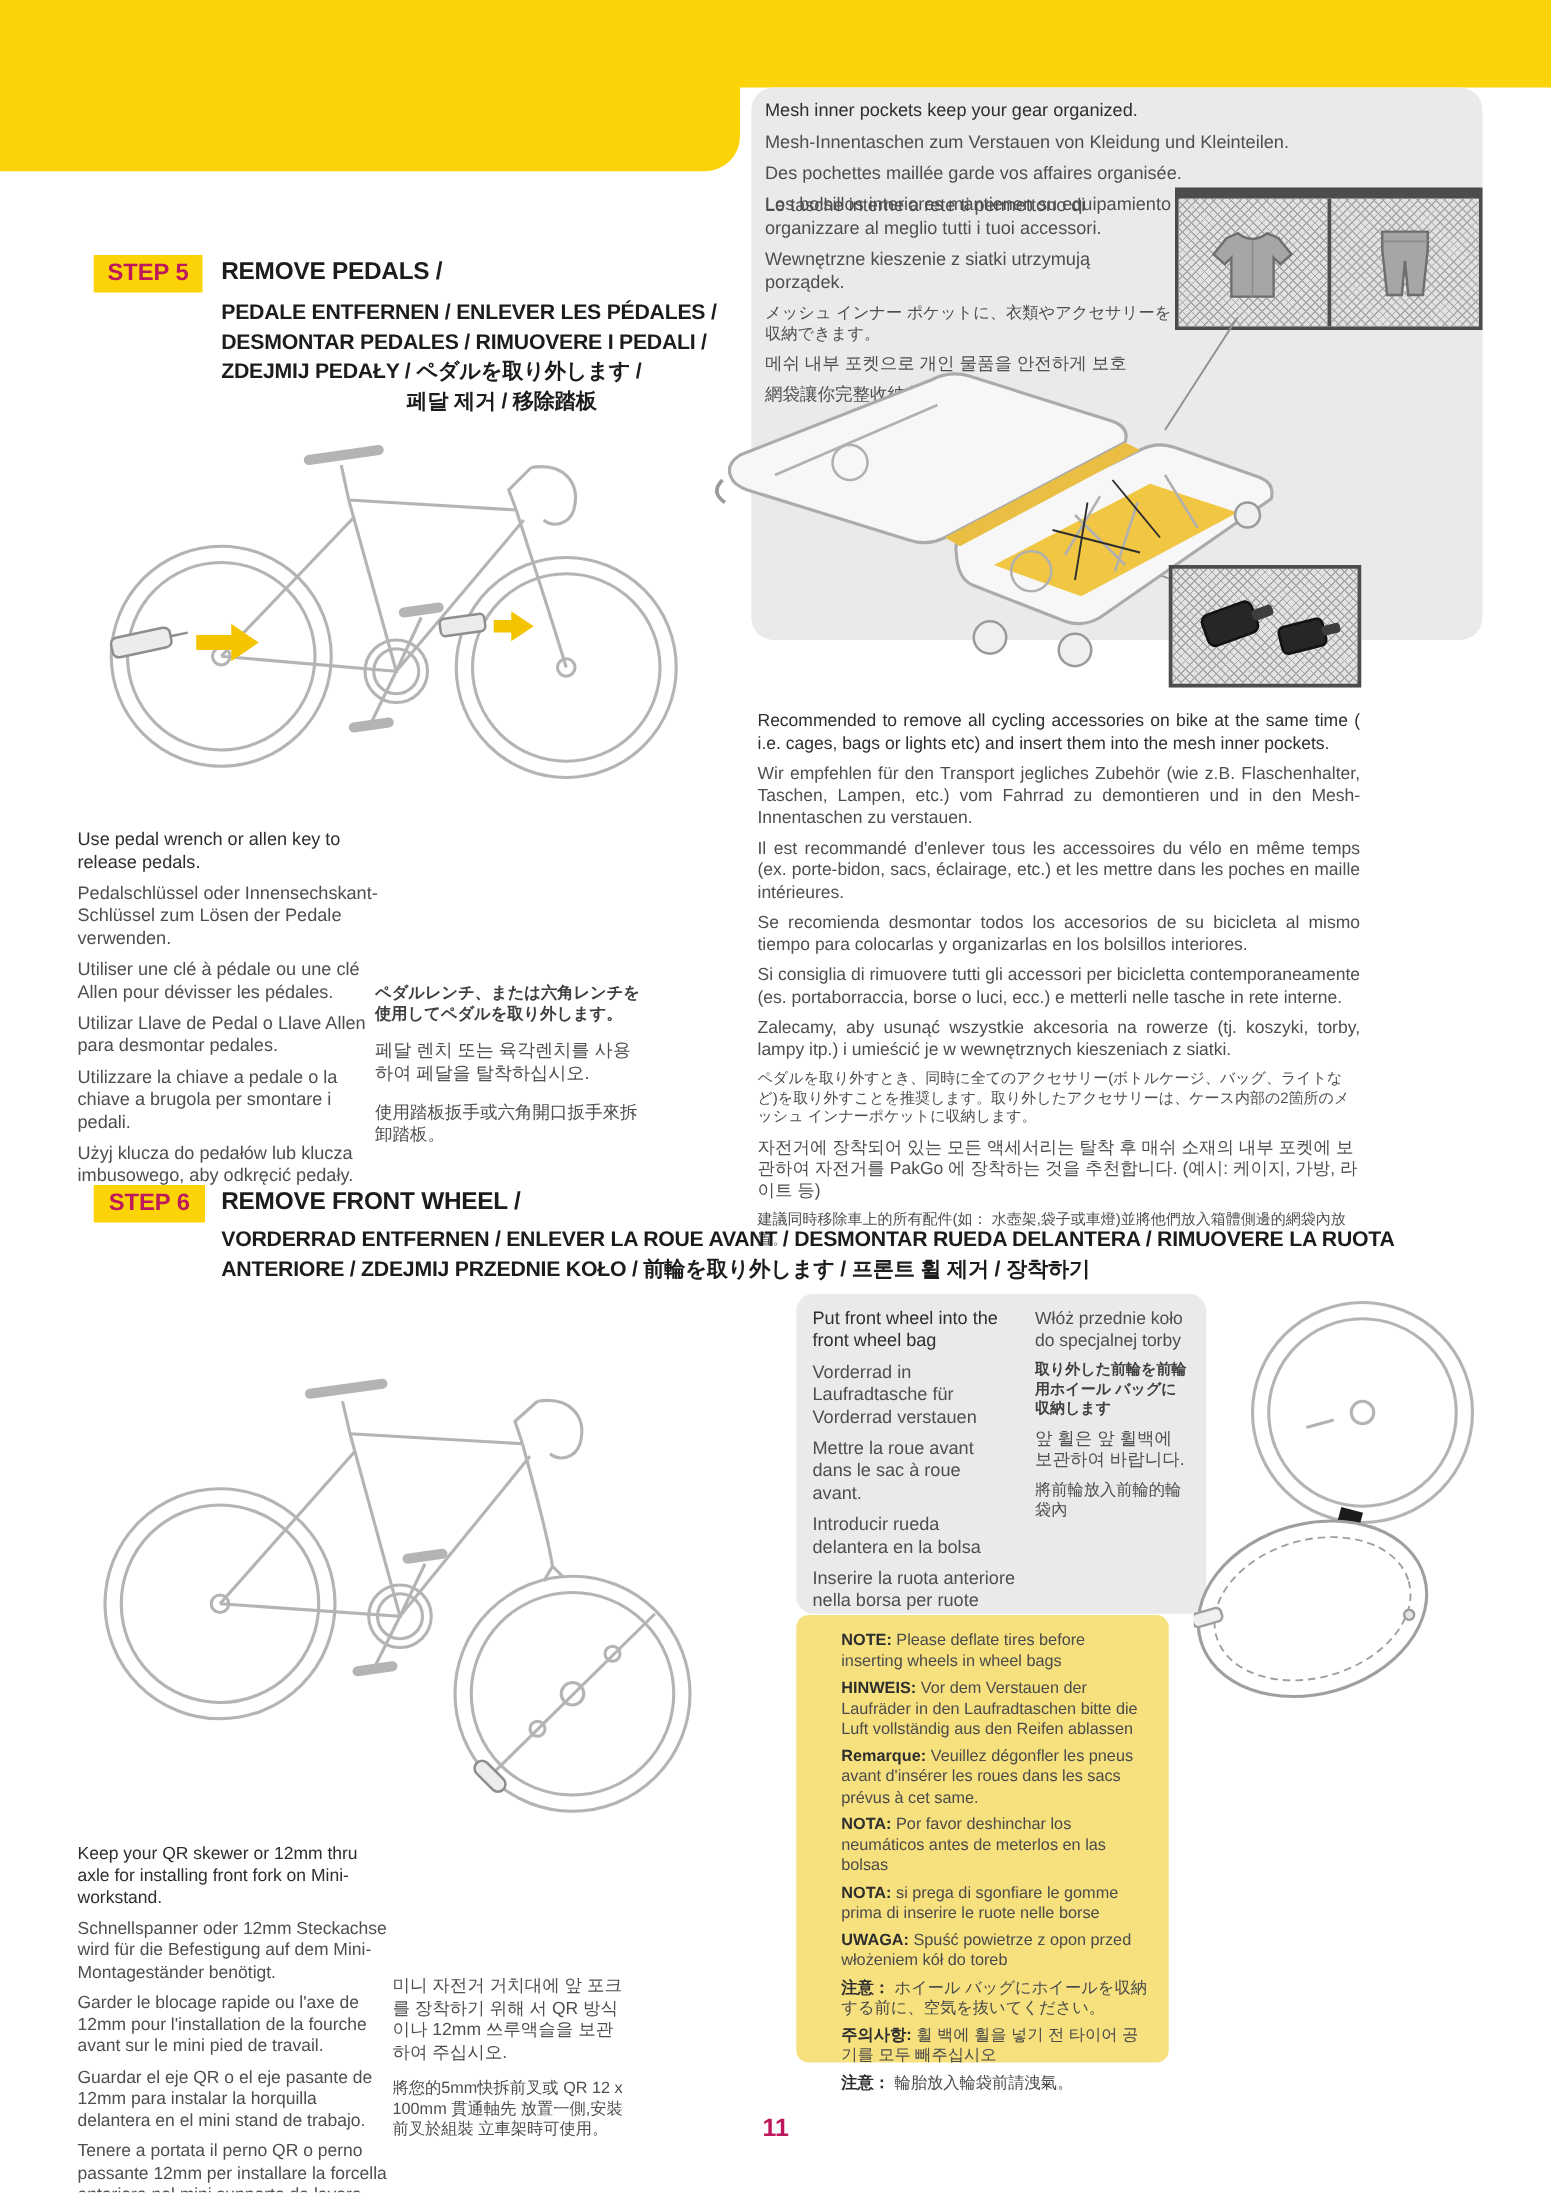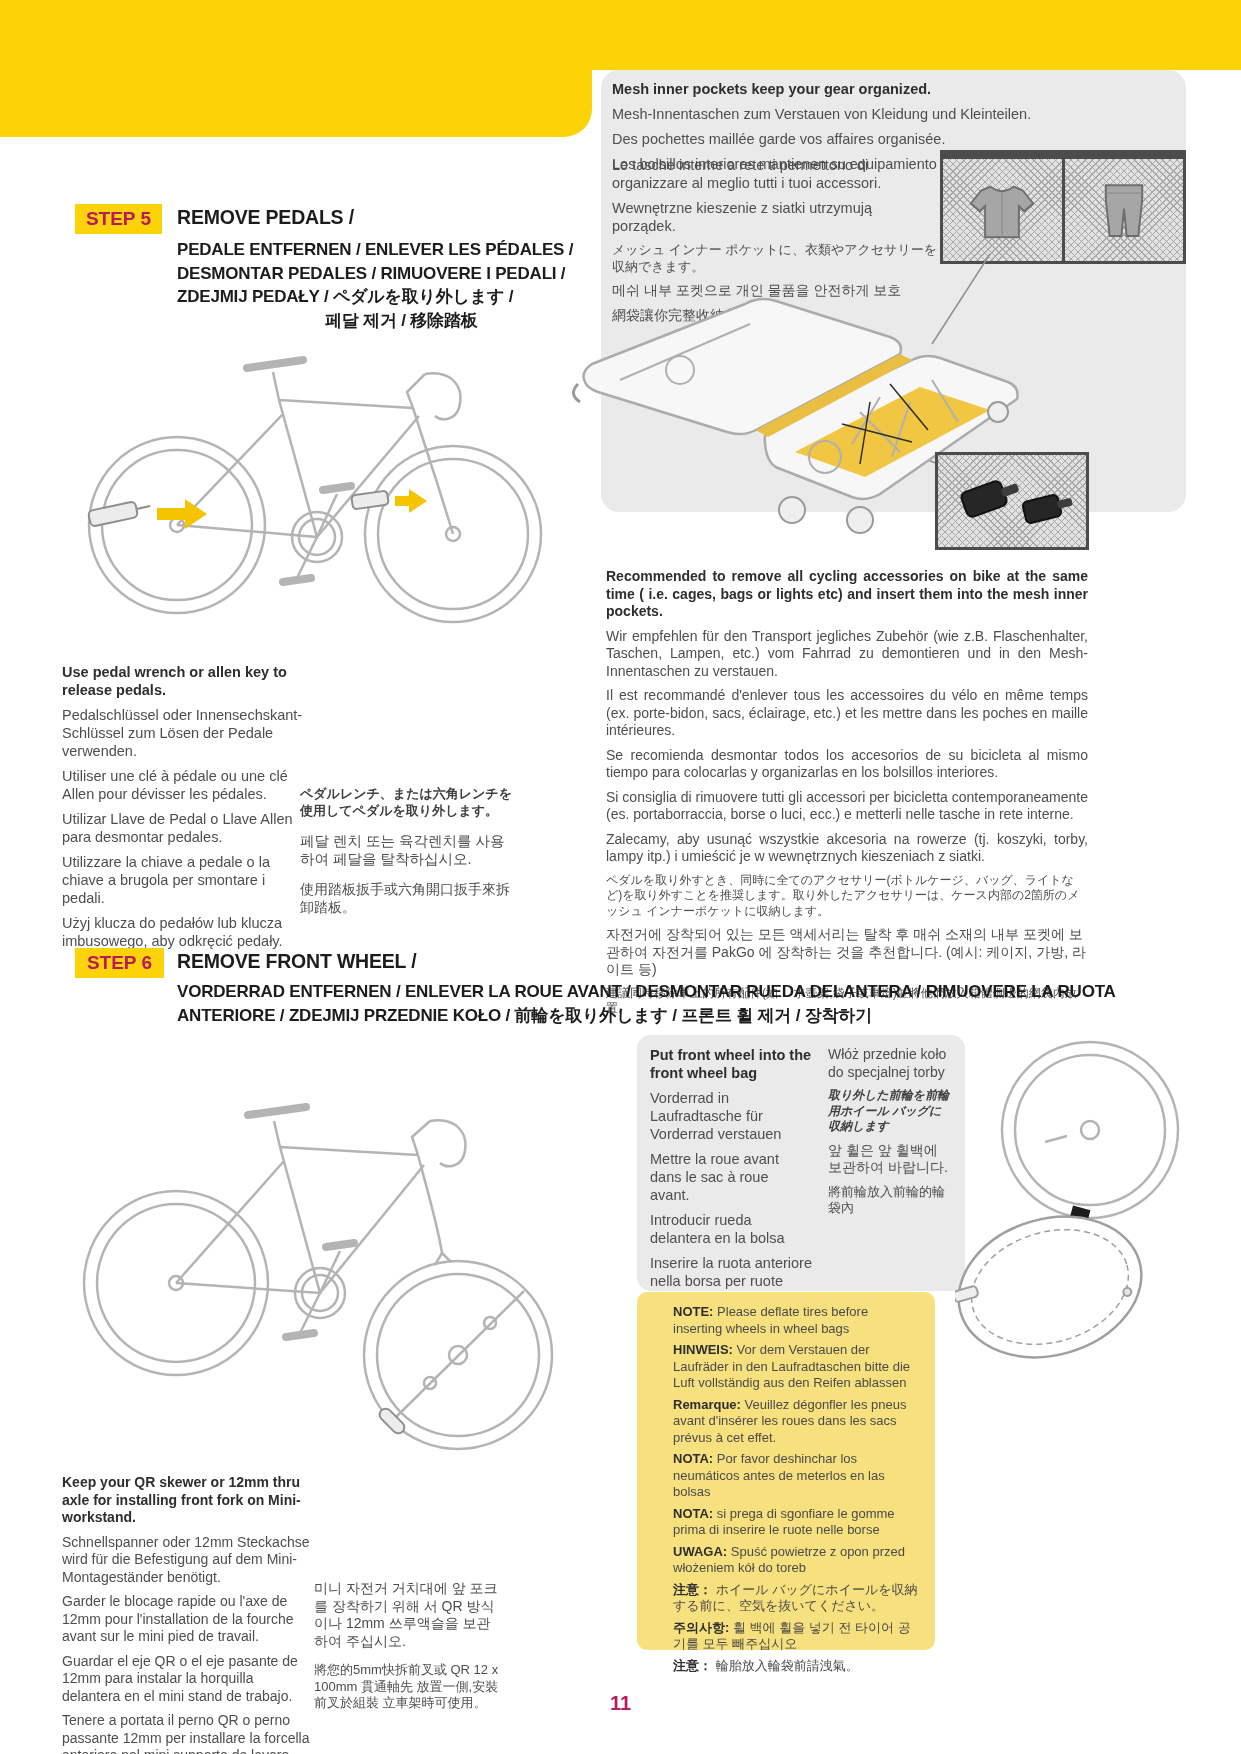--- a/index.html
+++ b/index.html
@@ -1,21 +1,21 @@
 <!DOCTYPE html>
 <html><head>
 <meta charset="utf-8">
 <style>
   html,body{margin:0;padding:0;background:#ffffff;}
   .page{position:relative;width:1241px;height:1754px;background:#ffffff;overflow:hidden;
         font-family:"Liberation Sans","DejaVu Sans",sans-serif;}
   .abs{position:absolute;}
   p{margin:0;}
   .par{margin-bottom:7px;}
-  .en{font-weight:bold;color:#2e2e2e;}
+  .en{font-weight:normal;color:#2e2e2e;}
   .txt{color:#4e4e4e;}
   .f15{font-size:14.5px;line-height:18px;}
   .f14{font-size:14px;line-height:17.5px;}
   .f13{font-size:13px;line-height:16.5px;}
   .f12{font-size:12px;line-height:15.5px;}
   .just{text-align:justify;}
   .h1{font-size:19.5px;font-weight:bold;color:#1c1c1c;letter-spacing:-0.2px;}
   .h2{font-size:17px;font-weight:bold;color:#1c1c1c;line-height:23.5px;letter-spacing:-0.2px;}
   .badge{background:#FBD306;color:#be185d;font-weight:bold;font-size:19px;
          display:flex;align-items:center;justify-content:center;}
@@ -226,21 +226,21 @@
   <div class="abs panel" style="left:637px;top:1035px;width:328px;height:256px;border-radius:14px;"></div>
   <div class="abs" style="left:650px;top:1046px;width:162px;">
     <p class="par en f15">Put front wheel into the front wheel bag</p>
     <p class="par txt f15">Vorderrad in Laufradtasche für Vorderrad verstauen</p>
     <p class="par txt f15">Mettre la roue avant dans le sac à roue avant.</p>
     <p class="par txt f15">Introducir rueda delantera en la bolsa</p>
     <p class="par txt f15">Inserire la ruota anteriore nella borsa per ruote anteriori</p>
   </div>
   <div class="abs" style="left:828px;top:1046px;width:122px;">
     <p class="par txt f14">Włóż przednie koło do specjalnej torby</p>
-    <p class="par txt f12" style="font-weight:bold;color:#3f3f3f;font-style:italic;">取り外した前輪を前輪用ホイール バッグに収納します</p>
+    <p class="par txt f12" style="font-weight:bold;color:#3f3f3f;">取り外した前輪を前輪用ホイール バッグに収納します</p>
     <p class="par txt f14">앞 휠은 앞 휠백에 보관하여 바랍니다.</p>
     <p class="par txt f13">將前輪放入前輪的輪袋內</p>
   </div>
 
   <div class="abs" style="left:955px;top:1015px;">
     <svg width="250" height="350" viewBox="0 0 250 350">
       <g stroke="#b4b4b4" stroke-width="2.5" fill="none">
         <circle cx="135" cy="115" r="88"></circle>
           <circle cx="135" cy="115" r="75"></circle>
           <circle cx="135" cy="115" r="9"></circle>
@@ -254,21 +254,21 @@
         <ellipse cx="95" cy="272" rx="80" ry="55" stroke-width="1.5" stroke-dasharray="6 4" fill="none"></ellipse>
         <rect x="0" y="250" width="24" height="11" rx="4" stroke-width="2" fill="#efefef"></rect>
         <circle cx="168" cy="298" r="4" stroke-width="2" fill="#e6e6e6"></circle>
       </g>
     </svg>
   </div>
 
   <div class="abs note-panel" style="left:637px;top:1292px;width:298px;height:358px;padding:12px 16px;box-sizing:border-box;">
     <p class="note-line"><b>NOTE:</b> <span>Please deflate tires before inserting wheels in wheel bags</span></p>
     <p class="note-line"><b>HINWEIS:</b> <span>Vor dem Verstauen der Laufräder in den Laufradtaschen bitte die Luft vollständig aus den Reifen ablassen</span></p>
-    <p class="note-line"><b>Remarque:</b> <span>Veuillez dégonfler les pneus avant d'insérer les roues dans les sacs prévus à cet effet.</span></p>
+    <p class="note-line"><b>Remarque:</b> <span>Veuillez dégonfler les pneus avant d'insérer les roues dans les sacs prévus à cet same.</span></p>
     <p class="note-line"><b>NOTA:</b> <span>Por favor deshinchar los neumáticos antes de meterlos en las bolsas</span></p>
     <p class="note-line"><b>NOTA:</b> <span>si prega di sgonfiare le gomme prima di inserire le ruote nelle borse</span></p>
     <p class="note-line"><b>UWAGA:</b> <span>Spuść powietrze z opon przed włożeniem kół do toreb</span></p>
     <p class="note-line"><b>注意：</b> <span>ホイール バッグにホイールを収納する前に、空気を抜いてください。</span></p>
     <p class="note-line"><b>주의사항:</b> <span>휠 백에 휠을 넣기 전 타이어 공기를 모두 빼주십시오</span></p>
     <p class="note-line"><b>注意：</b> <span>輪胎放入輪袋前請洩氣。</span></p>
   </div>
 
   <div class="abs" style="left:62px;top:1474px;width:252px;">
     <p class="par en f14">Keep your QR skewer or 12mm thru axle for installing front fork on Mini-workstand.</p>

